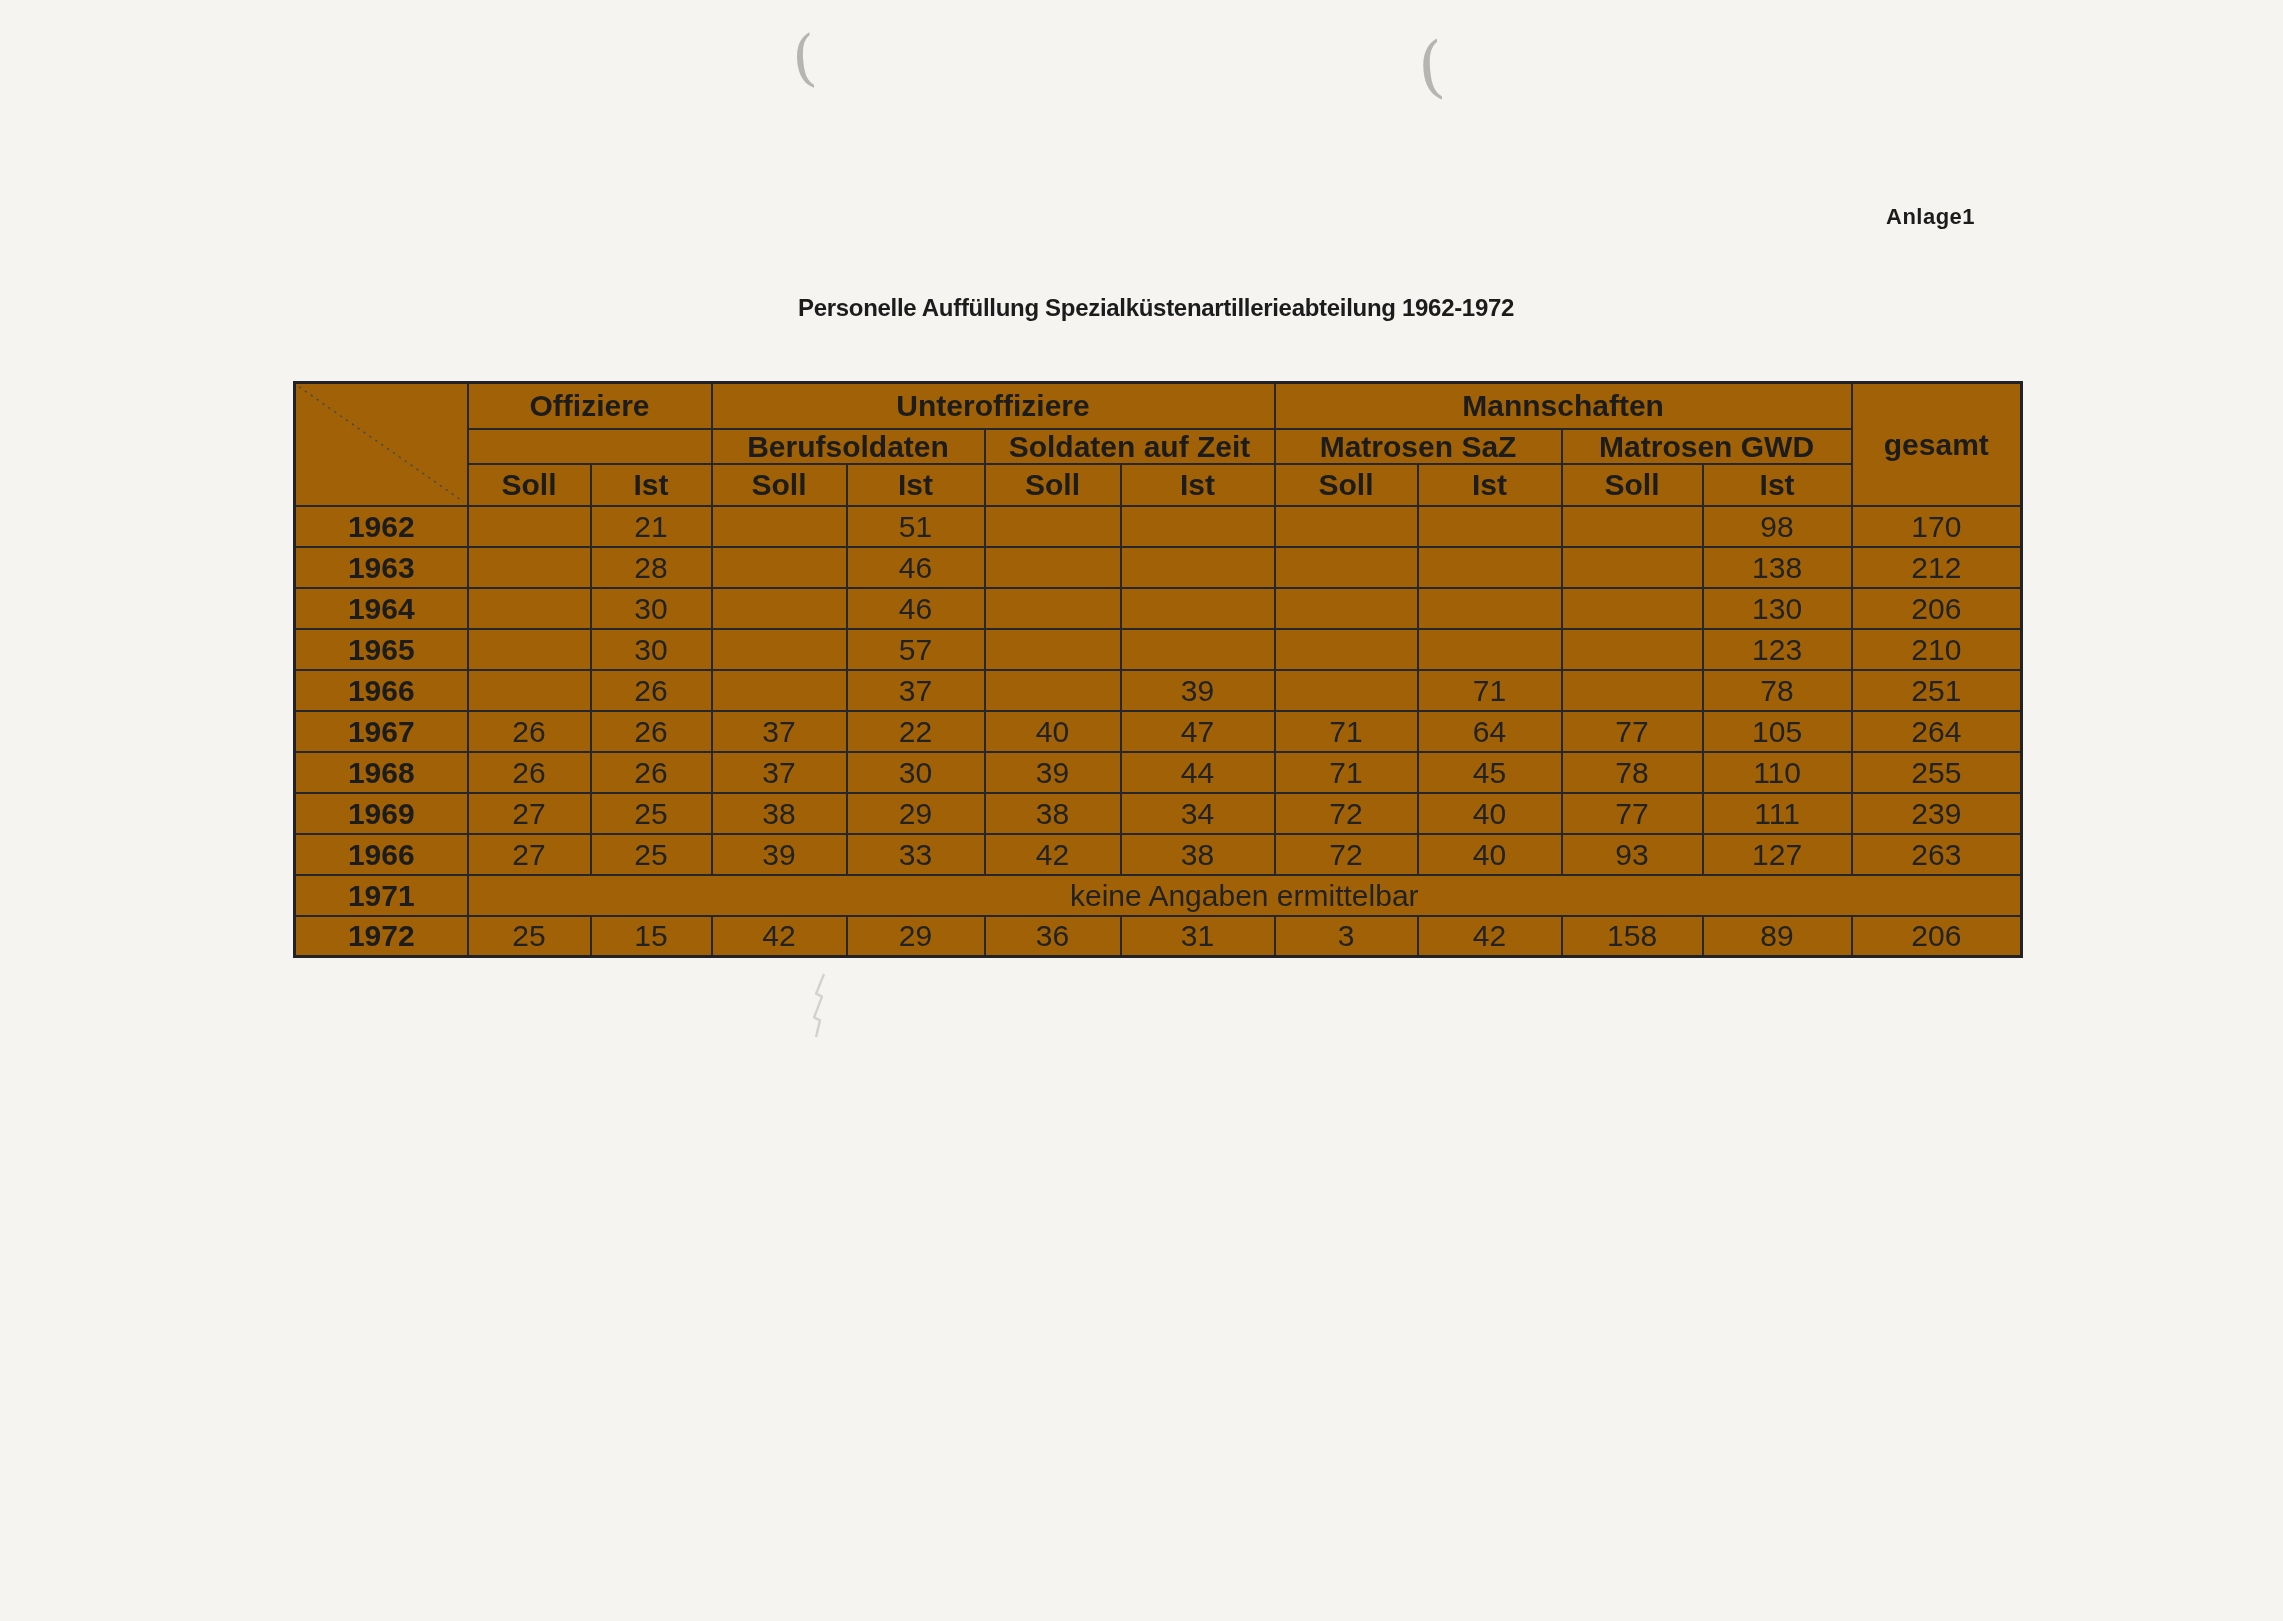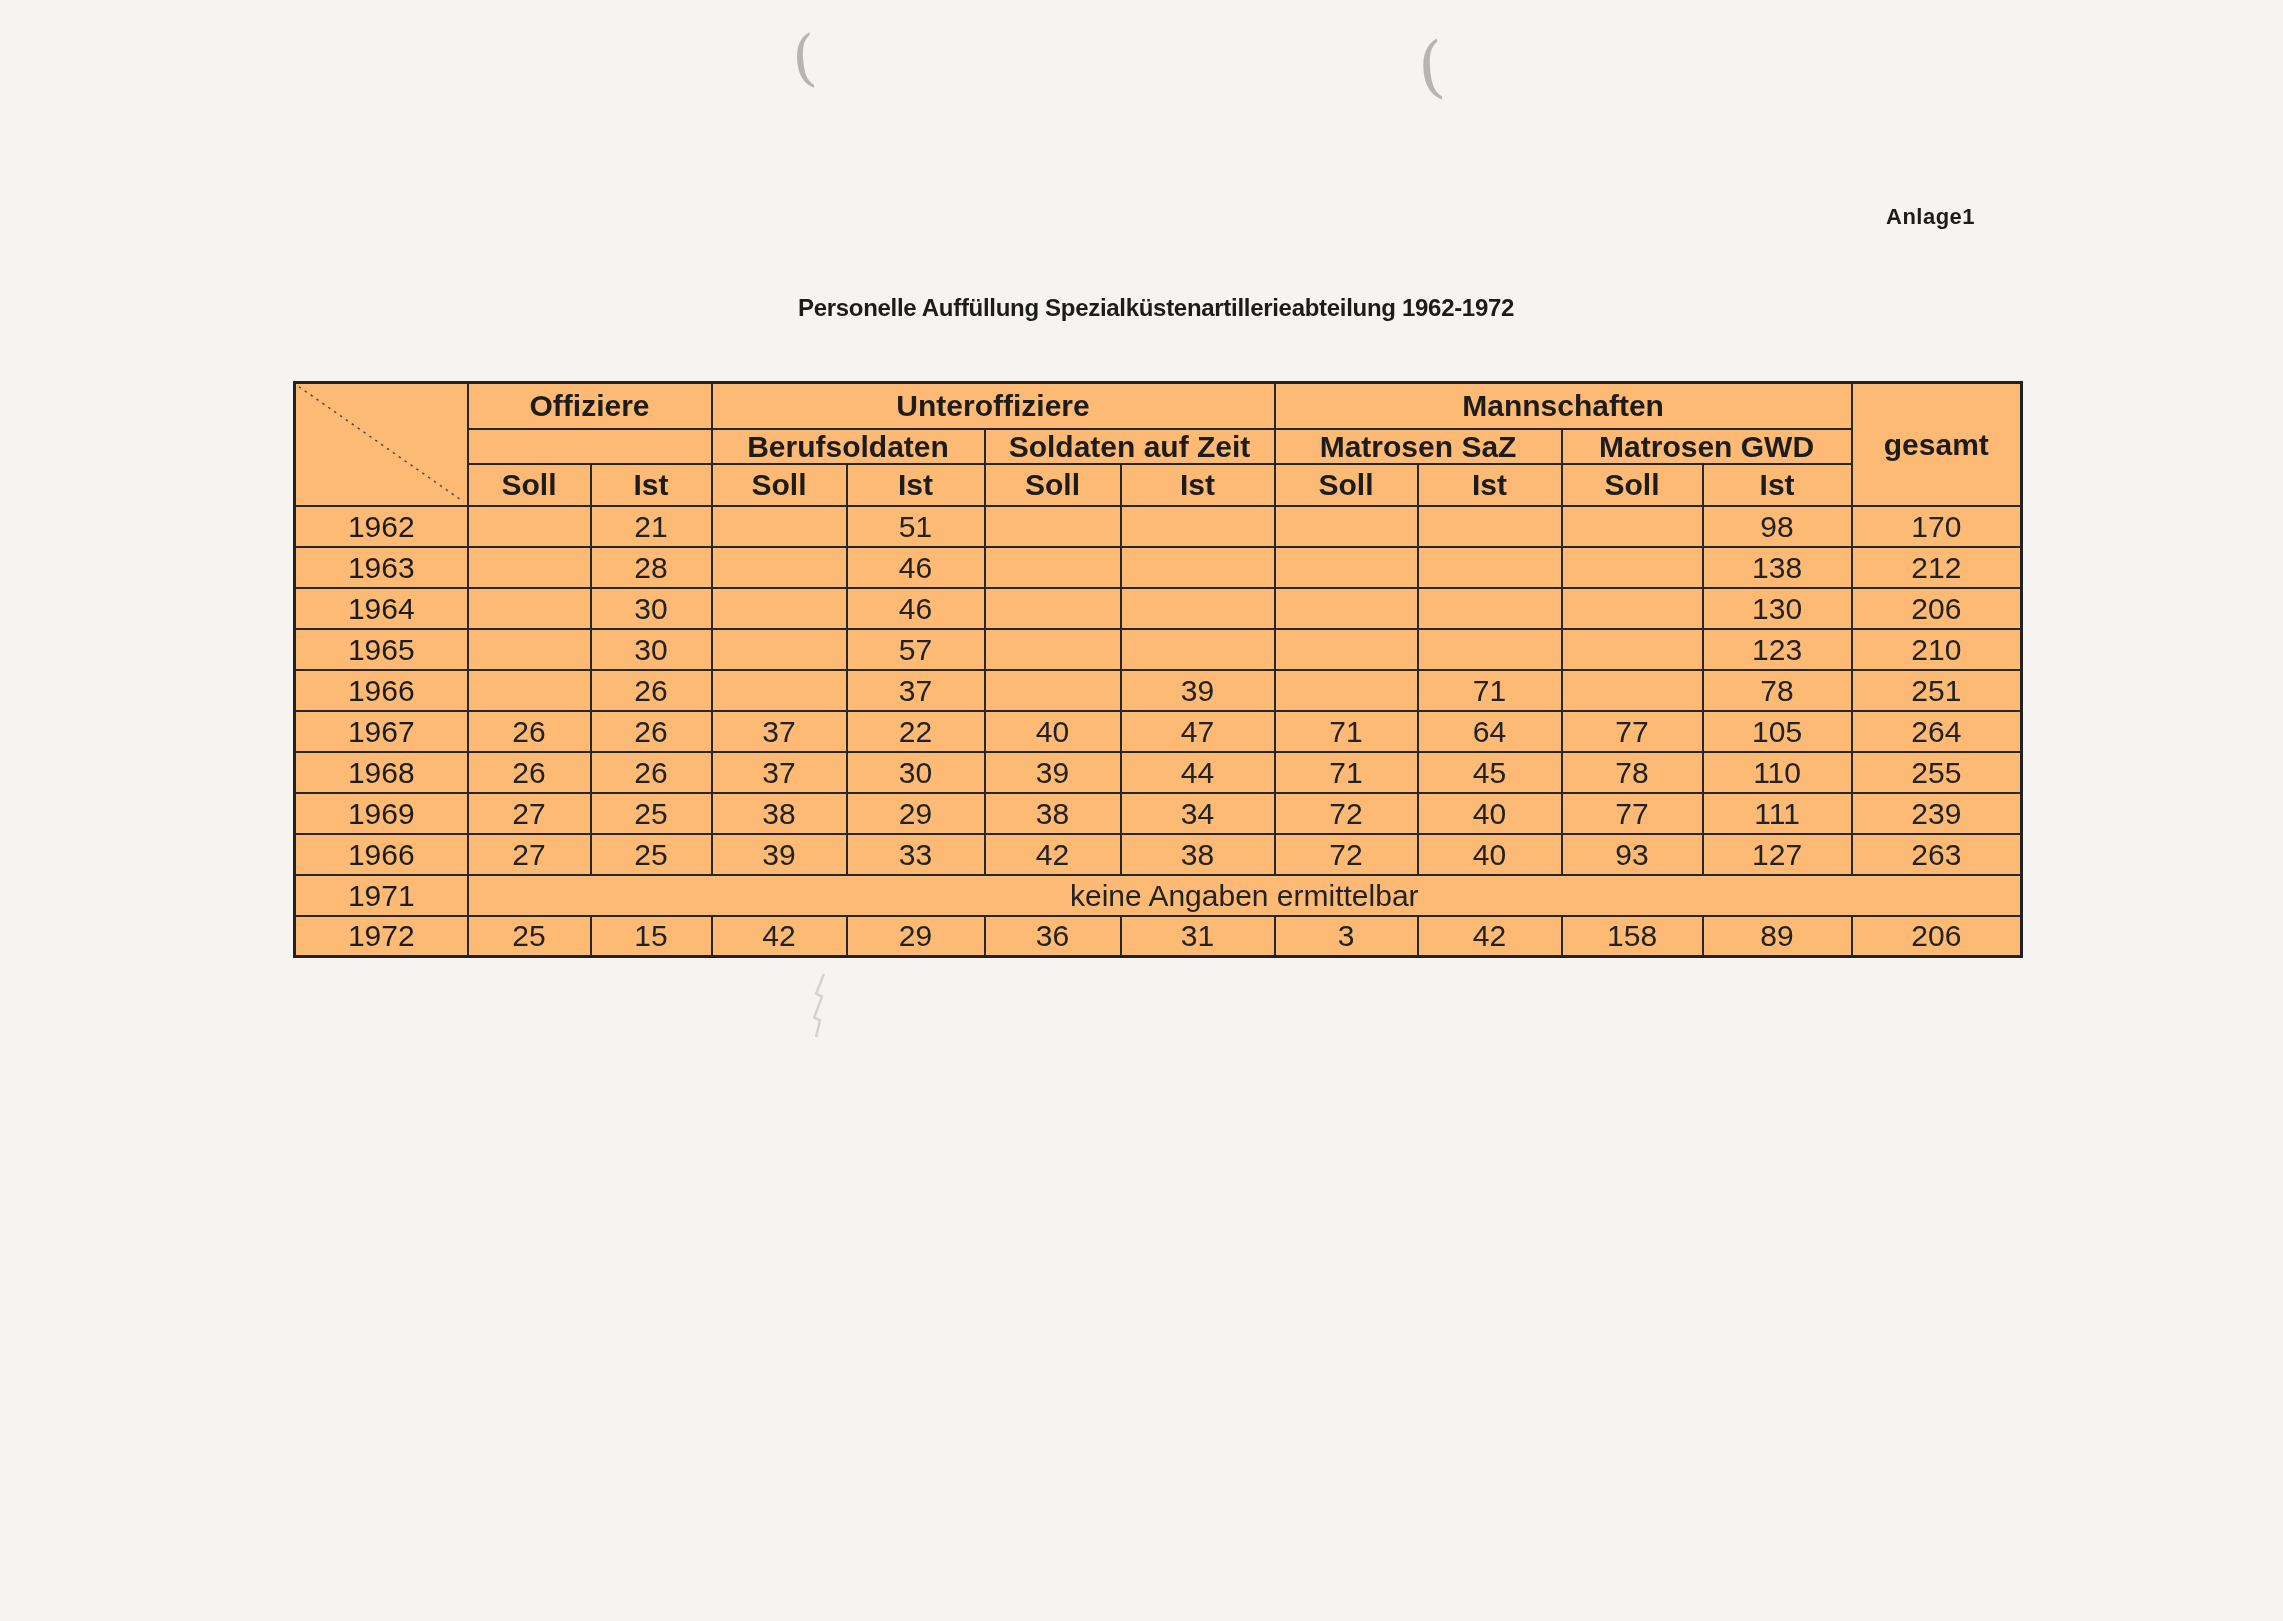--- a/index.html
+++ b/index.html
@@ -13,40 +13,40 @@
     position:absolute;left:1886px;top:204px;
     font-size:22px;font-weight:bold;letter-spacing:0.5px;
   }
   .title{
     position:absolute;left:293px;top:294px;width:1726px;
     text-align:center;font-size:24px;font-weight:bold;letter-spacing:-0.3px;
   }
   table.main{
     position:absolute;left:293px;top:381px;width:1726px;
     border-collapse:collapse;table-layout:fixed;
-    background:#fdba74;
+    background:#a16207;
     border:3px solid #222226;
     padding-left:40px;
   }
   .main th,.main td{
     border:2px solid #26262b;
     padding:0;margin:0;
     text-align:center;vertical-align:middle;
     font-size:30px;line-height:1.1;
     overflow:hidden;white-space:nowrap;
   }
   .main th{font-weight:bold;}
   .main tr.h1{height:46px;}
   .main tr.h2{height:30px;}
   .main tr.h3{height:42px;}
   .main tbody tr{height:41px;}
   .corner{position:relative;}
   .diag{position:absolute;left:0;top:0;width:100%;height:100%;display:block;}
   .gesamt-head{vertical-align:bottom;padding-bottom:7px;}
-  tbody td.year{font-weight:normal;}
+  tbody td.year{font-weight:bold;}
   tbody td.val{font-weight:normal;color:#222;}
   tbody td.note{font-weight:normal;color:#222;}
   .paren{
     position:absolute;color:#b6b5b1;
     font-family:"DejaVu Serif",serif;font-size:61px;font-weight:normal;
     transform:rotate(-5deg);user-select:none;
   }
   .paren.p1{left:792px;top:22px;}
   .paren.p2{left:1418px;top:28px;font-size:67px;}
   .squiggle{position:absolute;left:810px;top:972px;}

